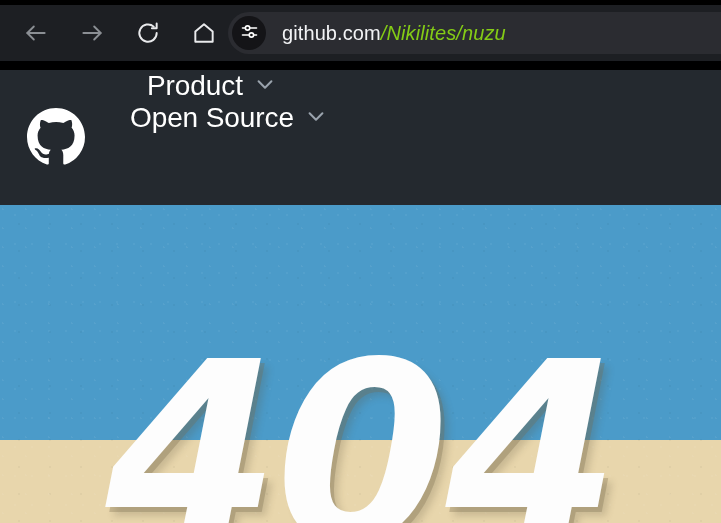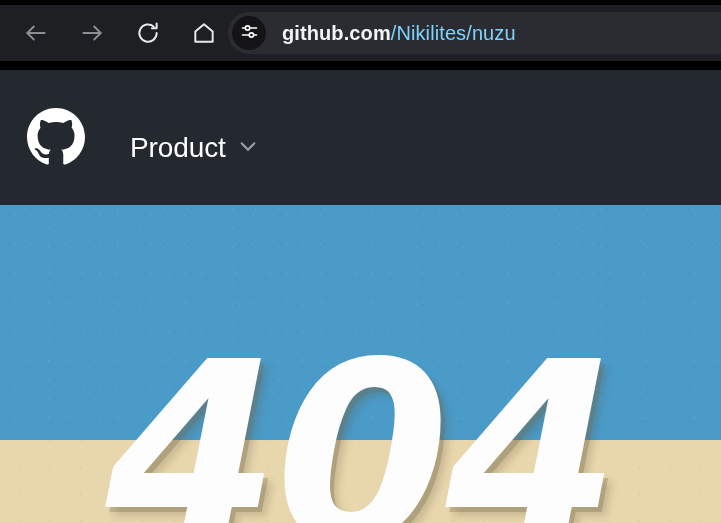--- a/index.html
+++ b/index.html
@@ -70,22 +70,22 @@
     flex: 0 0 auto;
   }
 
   .url-text {
     margin-left: 16px;
     font-size: 20px;
     letter-spacing: 0.1px;
     white-space: nowrap;
     font-family: "Liberation Sans", sans-serif;
   }
-  .url-host { color: #f2f3f5; font-weight: bold; }
-  .url-path { color: #7dd3fc; }
+  .url-host { color: #f2f3f5; }
+  .url-path { color: #84cc16; font-style: italic; }
 
   
   .toolbar-separator {
     position: absolute;
     left: 0;
     top: 61px;
     width: 721px;
     height: 9px;
     background: #000000;
   }
@@ -112,20 +112,21 @@
   .gh-logo svg { display: block; width: 58px; height: 58px; }
 
   .gh-nav {
     position: absolute;
     left: 130px;
     top: 70px;
     height: 156px;
     display: flex;
     align-items: center;
     gap: 0px;
+    flex-direction: column;
   }
 
   .gh-nav-item {
     display: flex;
     align-items: center;
     gap: 11px;
     padding: 0 17px 0 0;
     margin-right: 34px;
     cursor: pointer;
     white-space: nowrap;
@@ -282,20 +283,28 @@
     <div class="gh-nav-item">
       <span class="gh-nav-label">Product</span>
       <span class="chev">
         <svg width="22" height="22" viewBox="0 0 24 24" fill="none" stroke="#9aa3ad" stroke-width="2.2" stroke-linecap="round" stroke-linejoin="round">
           <polyline points="5,9 12,16 19,9"></polyline>
         </svg>
       </span>
     </div>
 
 
+    <div class="gh-nav-item">
+      <span class="gh-nav-label">Open Source</span>
+      <span class="chev">
+        <svg width="22" height="22" viewBox="0 0 24 24" fill="none" stroke="#9aa3ad" stroke-width="2.2" stroke-linecap="round" stroke-linejoin="round">
+          <polyline points="5,9 12,16 19,9"></polyline>
+        </svg>
+      </span>
+    </div>
 
   </nav>
 
   <div class="page-404">
     <div class="sky"></div>
     <div class="ground"></div>
     <div class="scene-grain"></div>
     <div class="text-404">404</div>
   </div>
 

